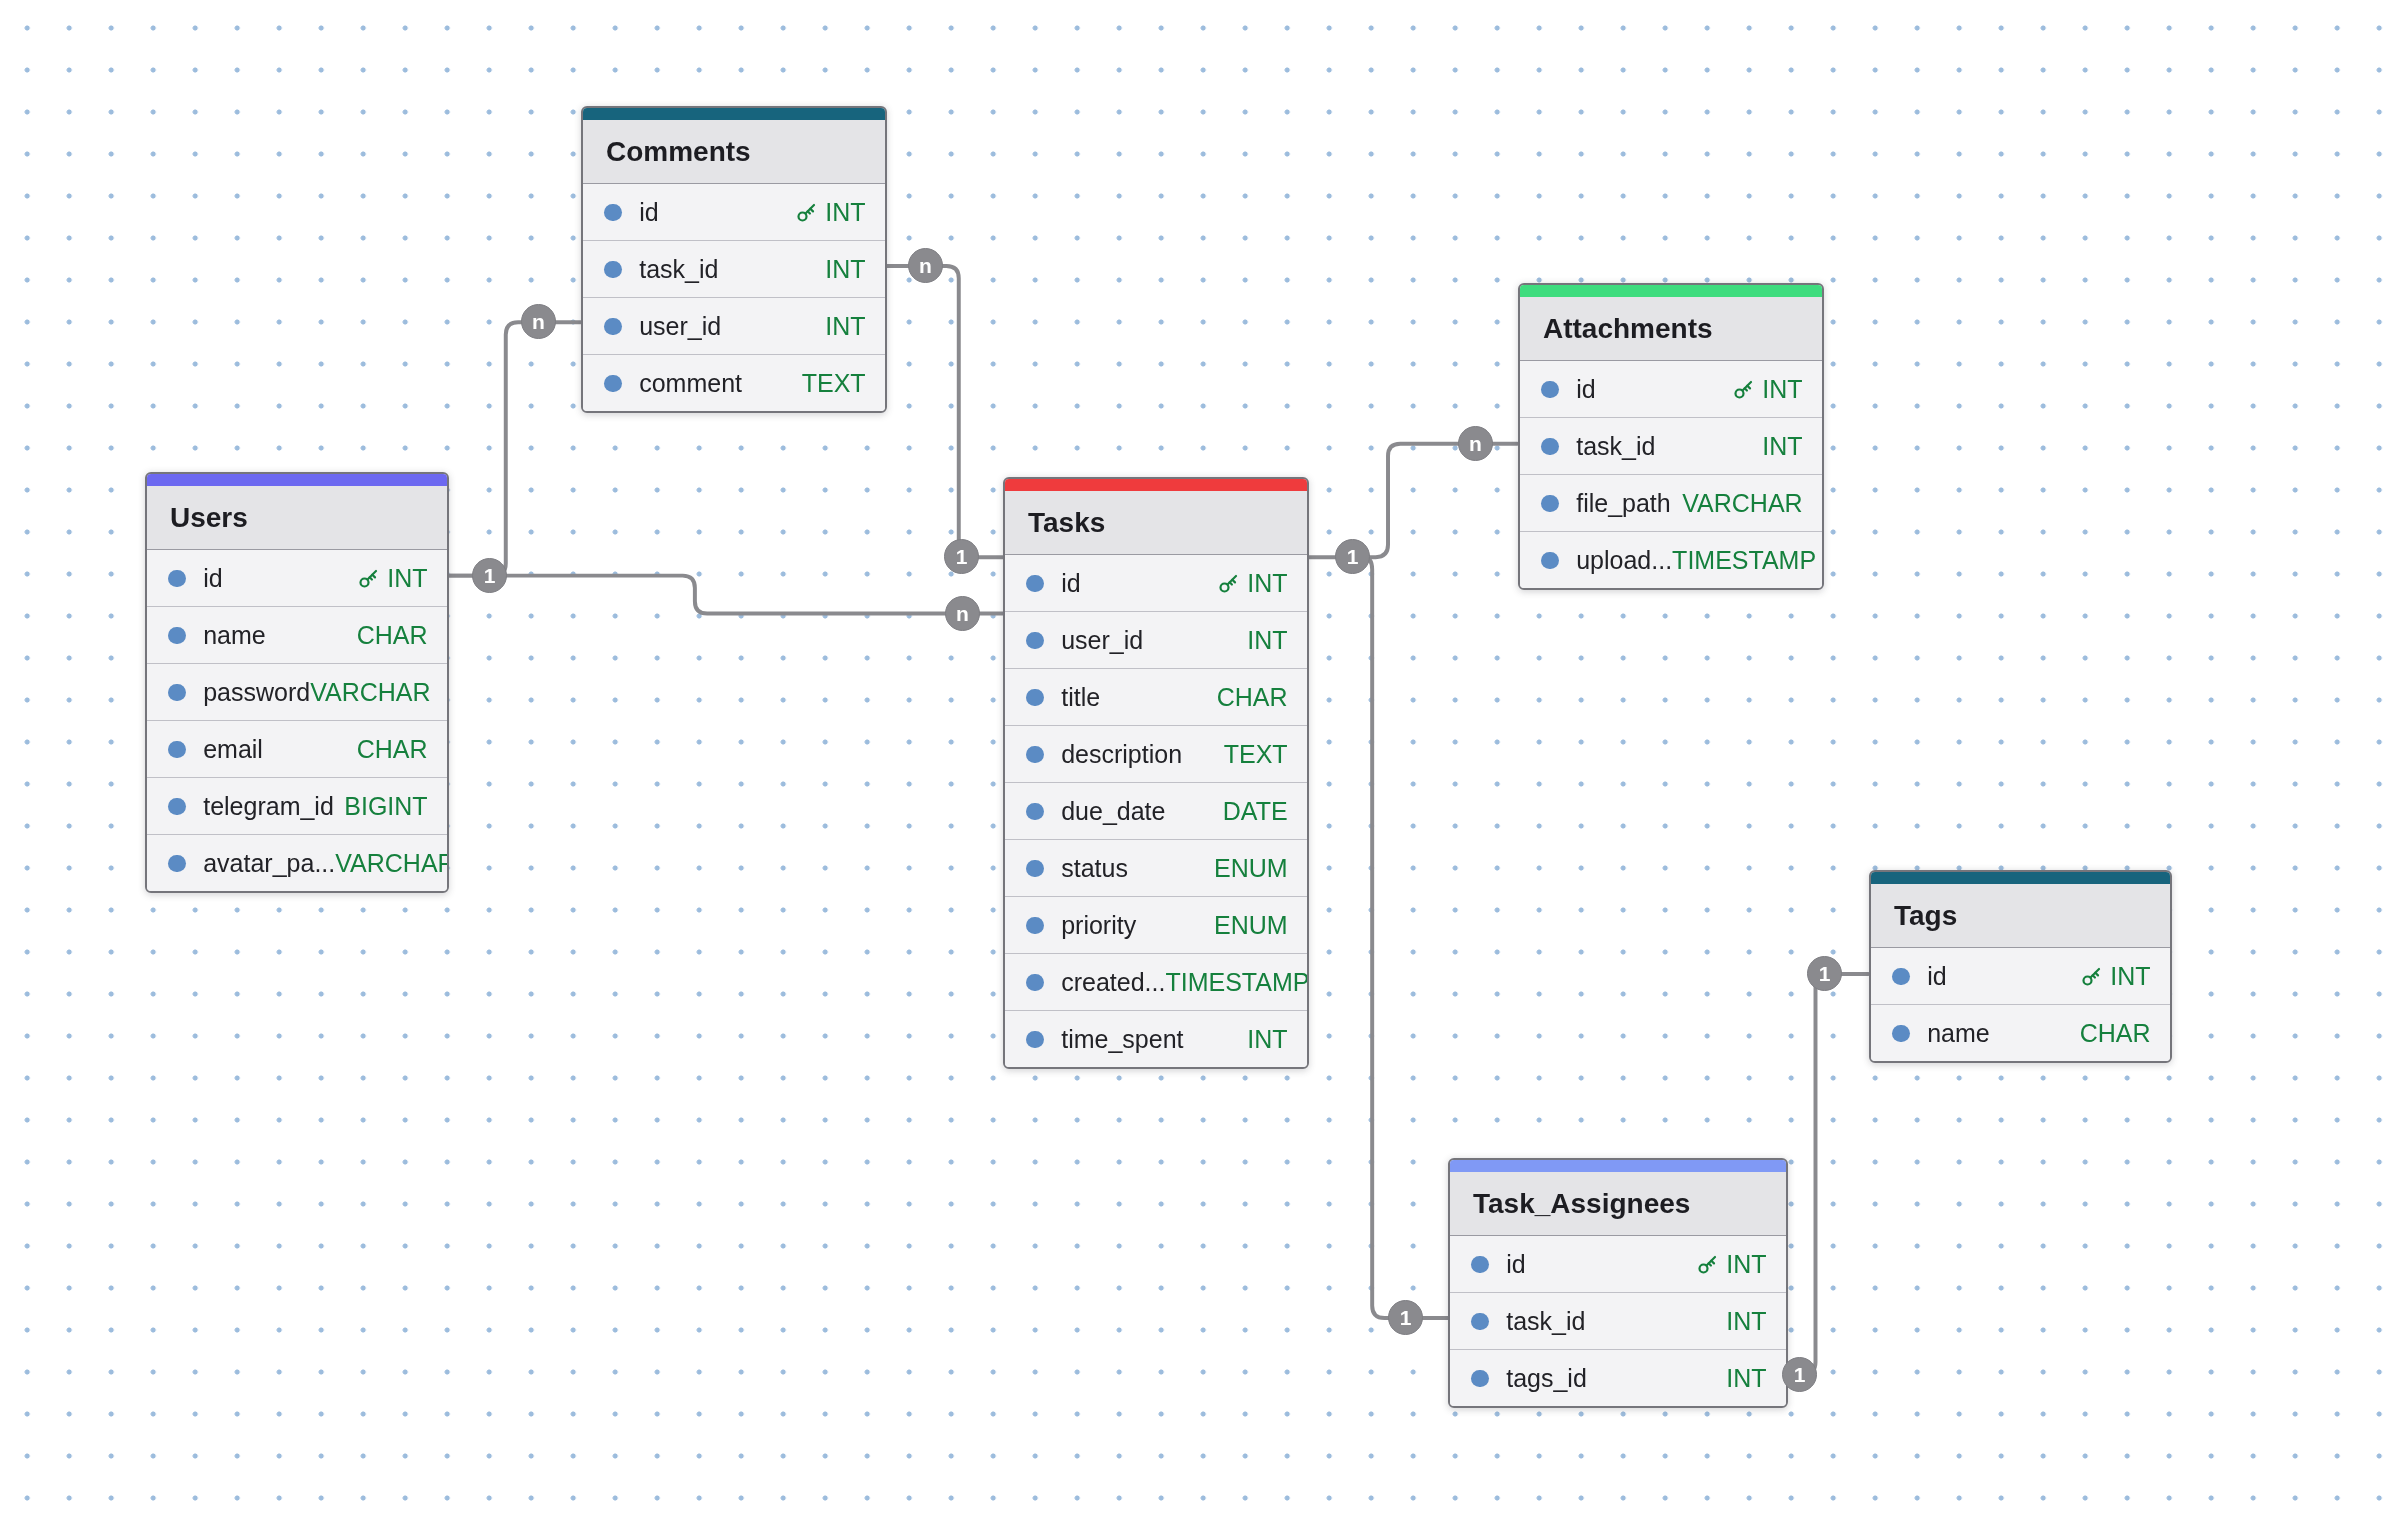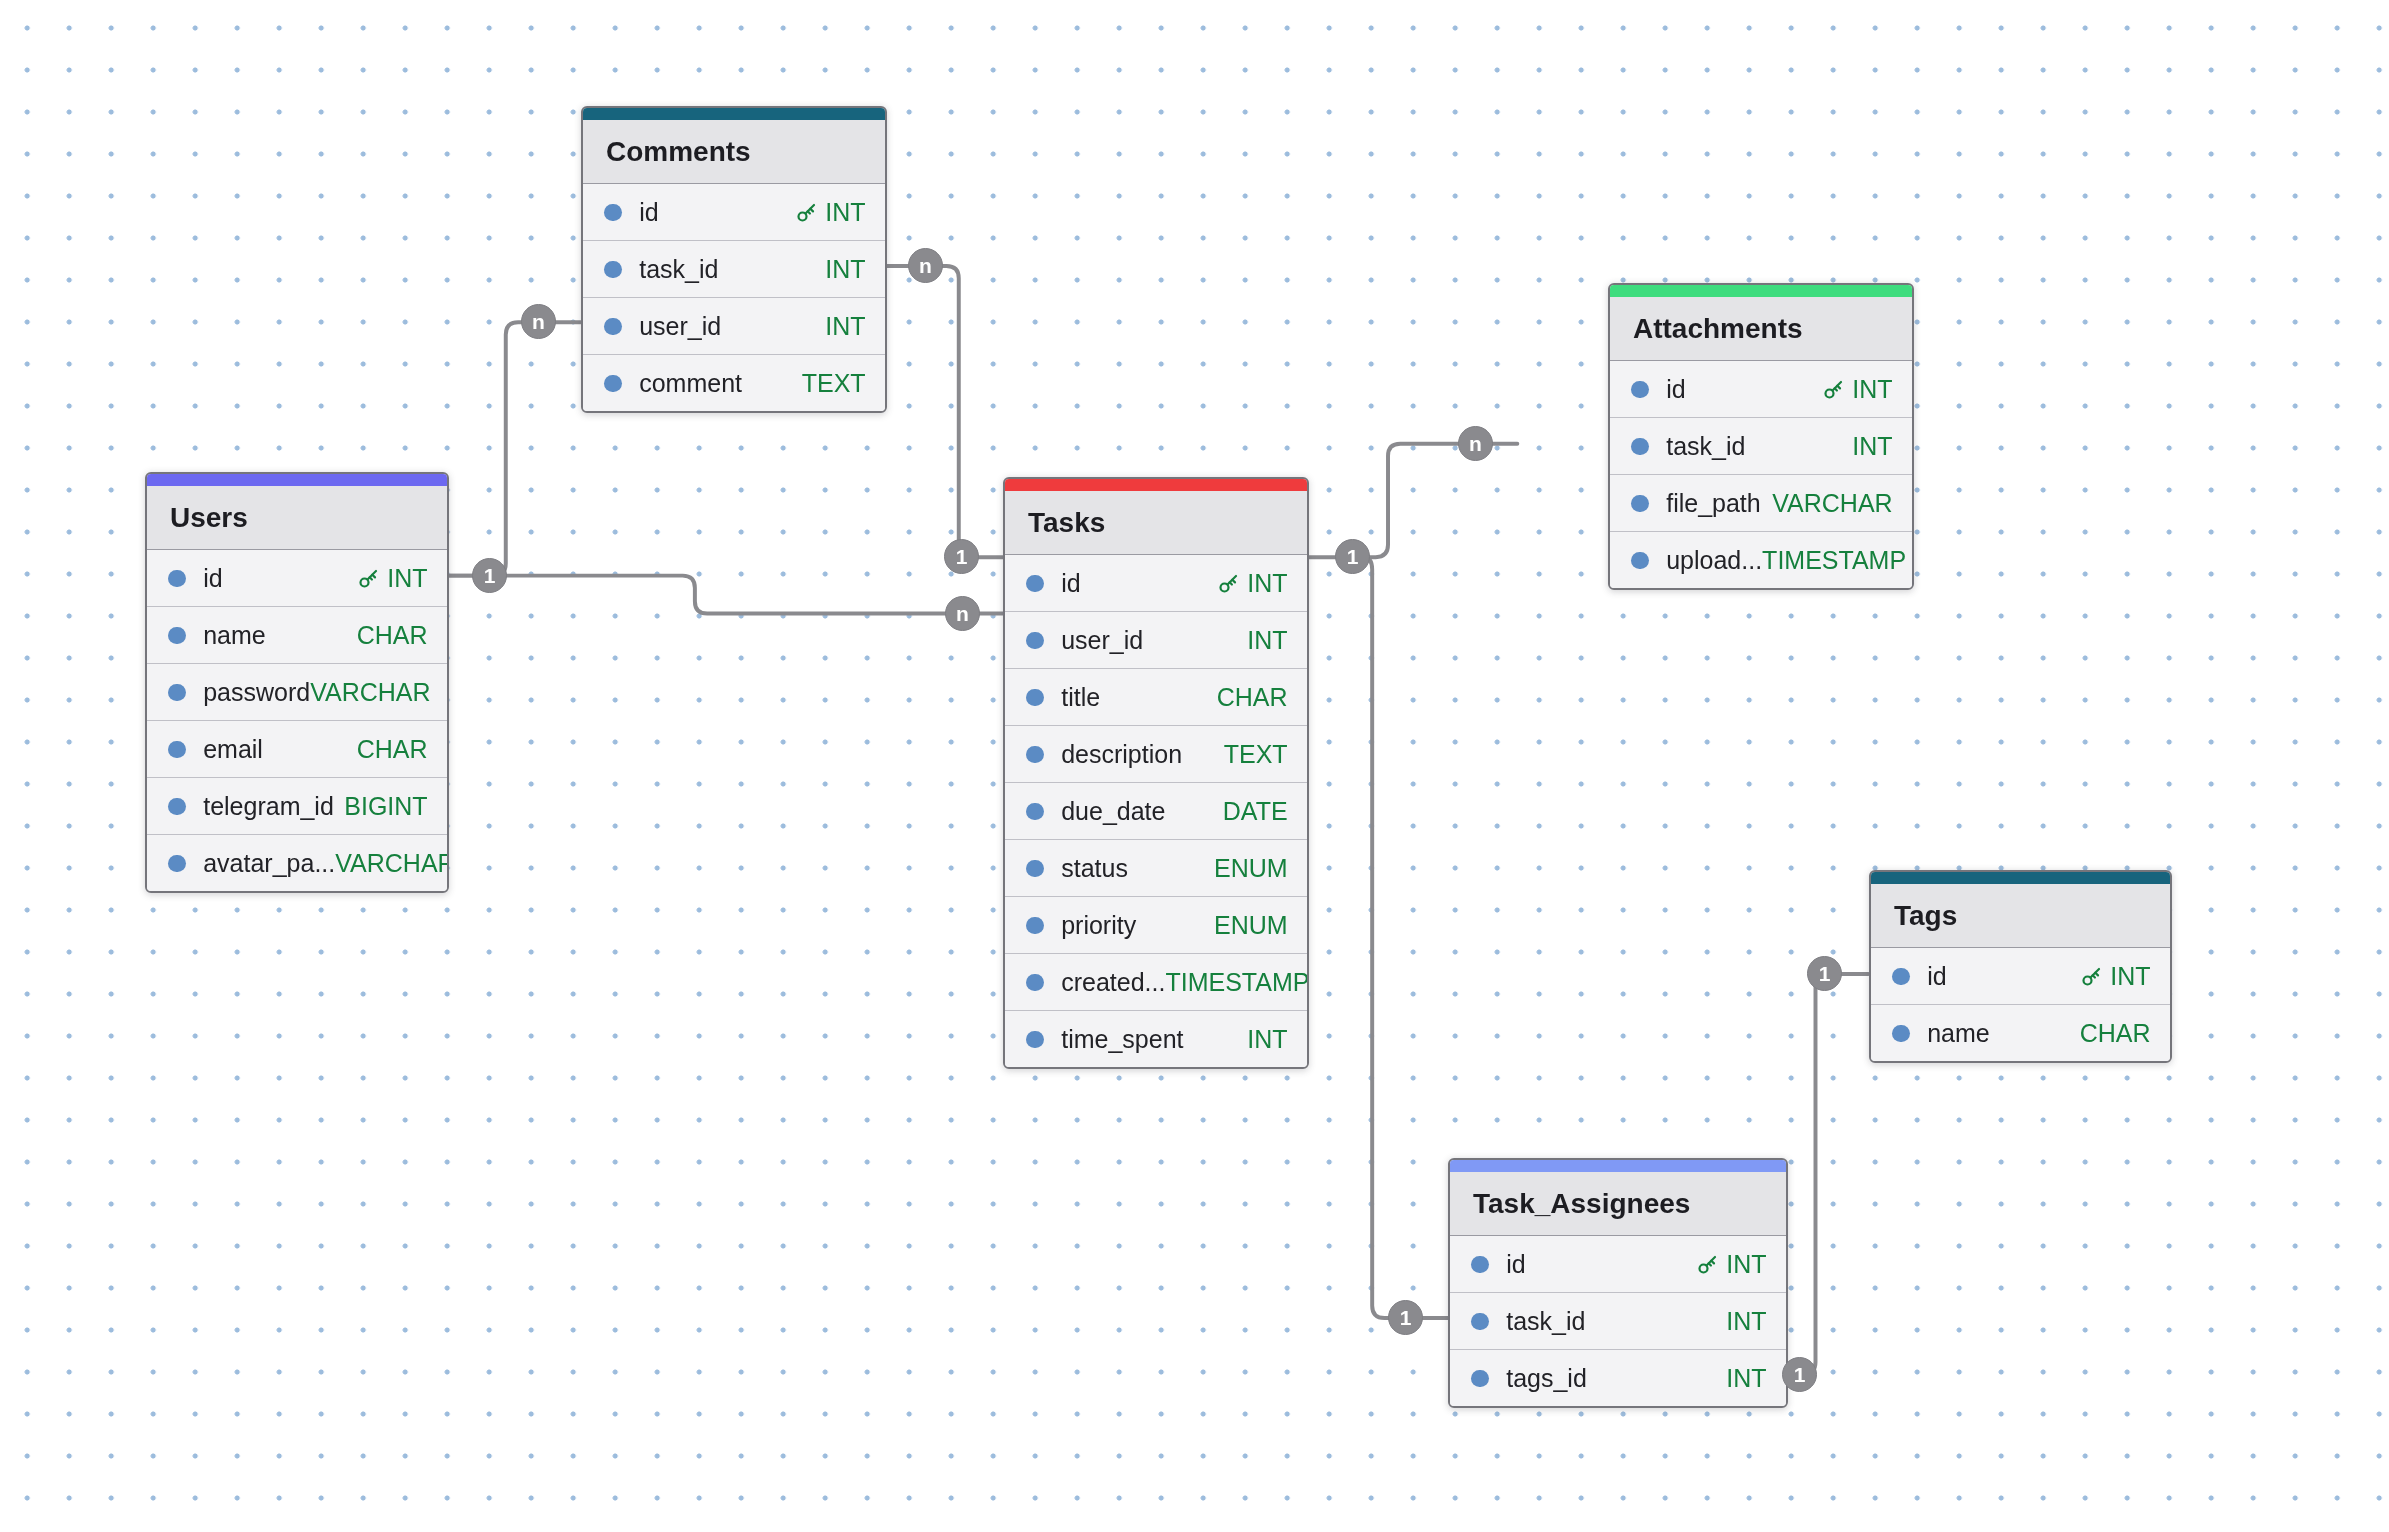--- a/index.html
+++ b/index.html
@@ -182,21 +182,21 @@
             <span class="fname">created...</span>
             <span class="ftype">TIMESTAMP</span>
           </div>
           <div class="row">
             <span class="dot"></span>
             <span class="fname">time_spent</span>
             <span class="ftype">INT</span>
           </div>
         </div>
       </div>
-      <div class="table" style="left: 1608px; top: 283px; width: 306px;">
+      <div class="table" style="left: 1518px; top: 283px; width: 306px;">
         <div class="accent" style="background: rgb(62, 220, 126);"></div>
         <div class="title">Attachments</div>
         <div class="rows">
           <div class="row">
             <span class="dot"></span>
             <span class="fname">id</span>
             <span class="ftype"><svg class="key" viewBox="0 0 24 24">
                 <g fill="none" stroke="currentColor" stroke-width="2.2" stroke-linecap="round">
                   <circle cx="7.5" cy="16.5" r="4"></circle>
                   <path d="M10.5 13.5 L19 5"></path>

